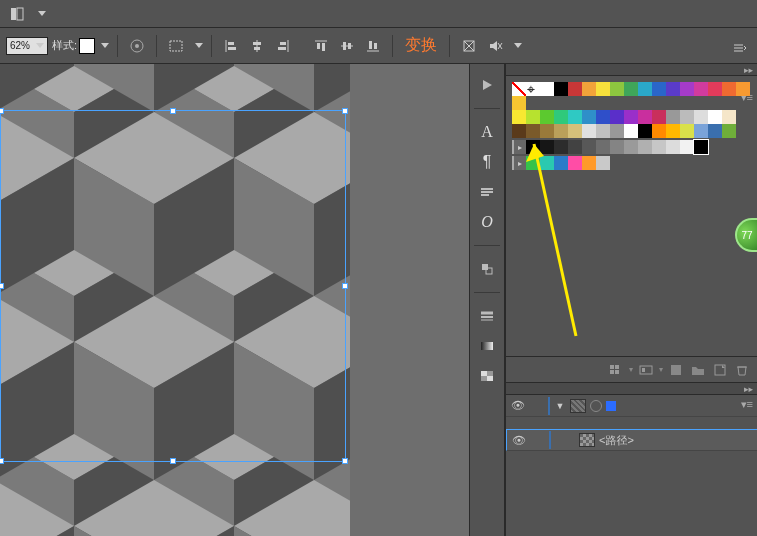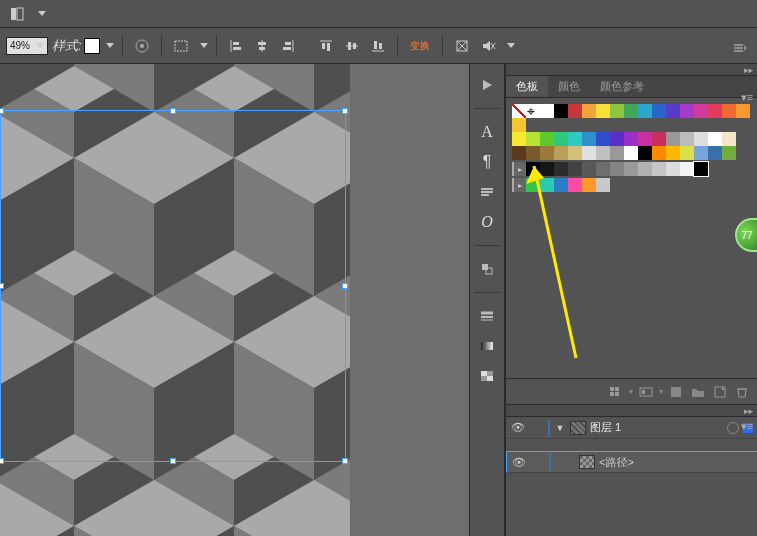--- a/index.html
+++ b/index.html
@@ -7,25 +7,25 @@
 .topbar { height: 28px; background: #535353; border-bottom: 1px solid #2a2a2a; display: flex; align-items: center; padding: 0 6px; }
 .topbar .left { display: flex; gap: 6px; align-items: center; }
 .topbar .right { margin-left: auto; display: flex; gap: 6px; align-items: center; }
 .ws-label { color: #ccc; margin-right: 8px; }
 .dd-caret { width: 0; height: 0; border-left: 4px solid transparent; border-right: 4px solid transparent; border-top: 5px solid #ccc; display: inline-block; margin-left: 4px; }
 .winbtn { width: 28px; height: 18px; display: flex; align-items: center; justify-content: center; color: #aaa; cursor: pointer; }
 
 .optbar { height: 36px; background: #535353; border-bottom: 1px solid #2a2a2a; display: flex; align-items: center; padding: 0 6px; gap: 4px; position: relative; }
 .sep { width: 1px; height: 22px; background: #3a3a3a; margin: 0 4px; }
 .field { display: flex; align-items: center; gap: 2px; }
-.field .lbl { color: #ddd; font-size: 13px; font-style: italic; }
+.field .lbl { color: #ddd; font-size: 11px; }
 .sw { width: 16px; height: 16px; background: #fff; border: 1px solid #000; }
 .dd { width: 42px; height: 18px; background: #e0e0e0; color: #222; border: 1px solid #222; display: flex; align-items: center; justify-content: space-between; padding: 0 3px; font-size: 10px; }
 .ibtn { width: 22px; height: 22px; display: flex; align-items: center; justify-content: center; color: #ccc; cursor: pointer; }
-.trans { color: #ff7a2f; font-size: 10px; padding: 2px 4px; text-align: right; }
+.trans { color: #ff7a2f; font-size: 16px; padding: 2px 4px; text-align: right; }
 .morebtn { position: absolute; right: 6px; top: 9px; }
 
 .workarea { position: absolute; top: 64px; left: 0; right: 265px; bottom: 0; background: #6e6e6e; }
 .canvas { position: absolute; top: 0; left: 0; width: 350px; height: 472px; background: #6e6e6e; overflow: hidden; }
 .sel { position: absolute; left: 0; top: 46px; width: 346px; height: 352px; border: 1px solid #4aa3ff; pointer-events: none; }
 .hnd { position: absolute; width: 6px; height: 6px; background: #fff; border: 1px solid #4aa3ff; }
 .vscr { position: absolute; right: 0; top: 0; bottom: 0; width: 16px; background: #5a5a5a; }
 .vscr .up, .vscr .dn { height: 16px; background: #4a4a4a; display: flex; align-items: center; justify-content: center; color: #aaa; font-size: 8px; cursor: pointer; }
 .vscr .dn { position: absolute; bottom: 0; width: 100%; }
 
@@ -79,21 +79,21 @@
           <rect x="2" y="2" width="5" height="12" fill="#ccc"></rect>
           <rect x="8" y="2" width="6" height="12" fill="none" stroke="#ccc"></rect>
         </svg>
     </div>
     <span class="dd-caret"></span>
   </div>
 </div>
 
 <div class="optbar">
   <div class="dd">
-      <span>49%</span>
+      <span>62%</span>
       <span class="dd-caret"></span>
     </div>
   <div class="field">
     <span class="lbl">样式:</span>
     <div class="sw"></div>
     <span class="dd-caret"></span>
   </div>
   <div class="sep"></div>
   <div class="ibtn">
     <svg class="svgicon" viewBox="0 0 16 16">
@@ -286,25 +286,20 @@
       </svg>
     </div>
 </div>
 
 <div class="panels">
   <div class="dockbar">
       <span class="exp">▸▸</span>
     </div>
 
   <div class="swatch-panel" style="position:relative">
-    <div class="tabs">
-      <div class="tab active">色板</div>
-      <div class="tab">颜色</div>
-      <div class="tab">颜色参考</div>
-    </div>
     <div class="poptions">▾≡</div>
     <div class="swatches">
       <div class="swrow" id="swrow1">
         <div class="swc none"></div>
         <div class="swc reg"></div>
       <div class="swc" style="background: rgb(255, 255, 255);"></div>
           <div class="swc" style="background: rgb(0, 0, 0);"></div>
           <div class="swc" style="background: rgb(200, 55, 55);"></div>
           <div class="swc" style="background: rgb(242, 163, 58);"></div>
           <div class="swc" style="background: rgb(247, 224, 60);"></div>
@@ -438,21 +433,20 @@
         <span class="exp">▸▸</span>
       </div>
     <div class="poptions" style="top:15px">▾≡</div>
     <div>
       <div class="lrow">
         <div class="eye">👁</div>
         <div class="lk"></div>
         <div style="width:2px;height:18px;background:#3a6fae"></div>
         <div class="disc">▼</div>
         <div class="thumb"></div>
-        <div class="lname">图层 1</div>
         <div class="lcirc"></div>
         <div class="lclr"></div>
       </div>
       <div class="lrow sel">
         <div class="eye">👁</div>
         <div class="lk"></div>
         <div style="width:2px;height:18px;background:#3a6fae"></div>
         <div style="width:20px"></div>
         <div class="thumb path"></div>
         <div class="lname sub">&lt;路径&gt;</div>

